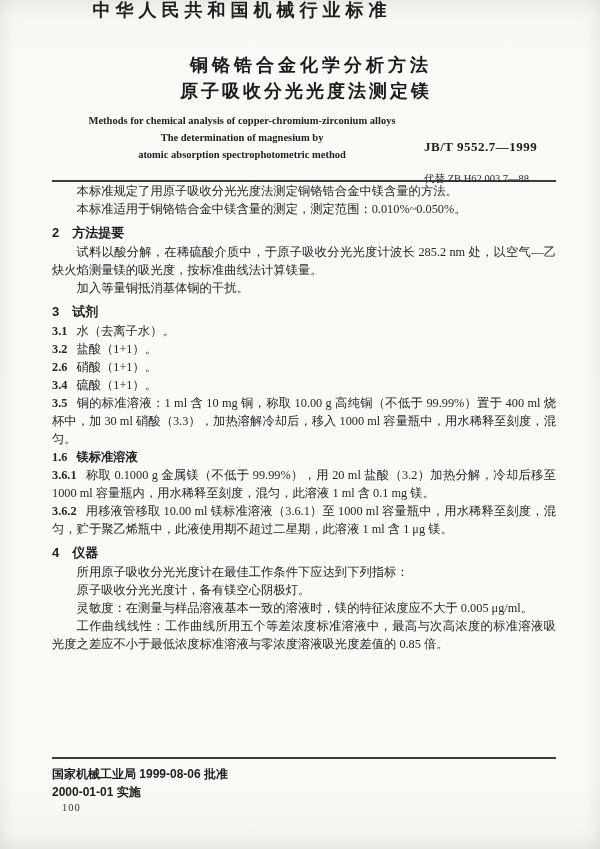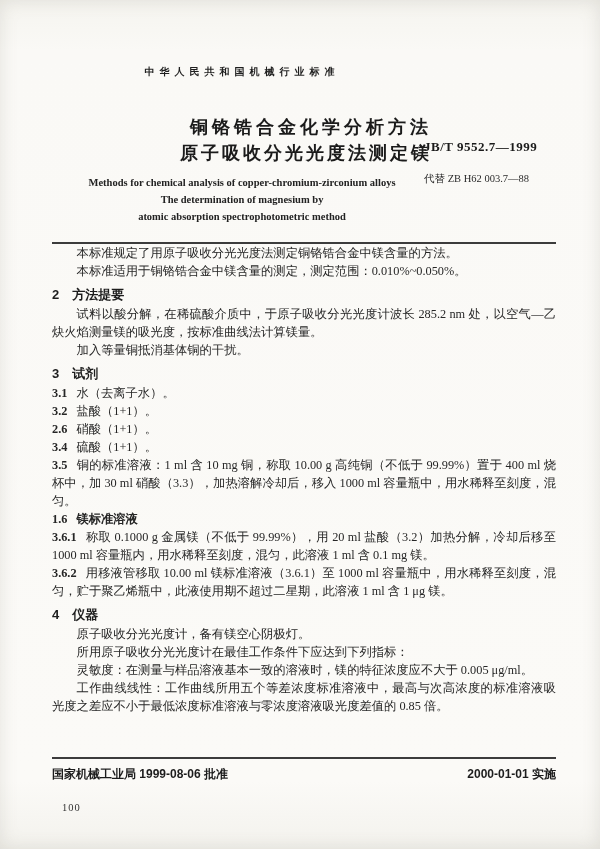--- a/index.html
+++ b/index.html
@@ -13,26 +13,25 @@
   }
   .page{
     position:absolute;inset:0;
     background:linear-gradient(180deg,#f5f4ef 0%,#faf9f6 6%,#fbfaf7 92%,#f3f2ed 100%);
     box-shadow:inset 0 0 18px rgba(120,118,108,0.18);
   }
   .content{position:absolute;left:52px;right:44px;top:0;}
 
   
   .std-type{
-    margin-top:62px;
     width:380px;
     text-align:center;
     font-family:"Liberation Sans","DejaVu Sans",sans-serif;
     font-weight:bold;
-    font-size:10px;line-height:20px;
+    font-size:18px;line-height:20px;
     letter-spacing:5px;
     color:#1e1e1e;
   }
   .title-cn{
     width:380px;text-align:right;
     font-family:"Liberation Sans","DejaVu Sans",sans-serif;
     font-weight:bold;color:#1b1b1b;
   }
   .title-line1{margin-top:32px;font-size:18px;line-height:26px;letter-spacing:4px;}
   .title-line2{font-size:18px;line-height:26px;letter-spacing:3px;}
@@ -64,23 +63,23 @@
     text-align:justify;color:#262626;
   }
   .para.indent{text-indent:2em;}
   .item .no{font-weight:bold;margin-right:9px;font-family:"Liberation Serif","DejaVu Serif",serif;}
   .item.sub .txt{font-family:"Liberation Sans","DejaVu Sans",sans-serif;font-weight:bold;}
 
   
   .bottom-rule{position:absolute;left:52px;width:504px;top:757px;}
   .footer-row{
     position:absolute;left:52px;right:44px;top:765px;
-    display:flex;justify-content:space-between;
+    display:flex;justify-content:center;
     font-family:"Liberation Sans","DejaVu Sans",sans-serif;
-    font-weight:bold;font-size:12px;line-height:18px;color:#1d1d1d;
+    font-weight:bold;font-size:12px;line-height:18px;color:#1d1d1d;flex-direction:column;
   }
   .page-num{
     position:absolute;left:62px;top:802px;
     font-size:10.5px;color:#333;letter-spacing:1px;
   }
 </style>
 </head>
 <body>
 
 <div class="page">
@@ -113,22 +112,22 @@
       <p class="item"><span class="no">3.1</span><span class="txt">水（去离子水）。</span></p>
       <p class="item"><span class="no">3.2</span><span class="txt">盐酸（1+1）。</span></p>
       <p class="item"><span class="no">2.6</span><span class="txt">硝酸（1+1）。</span></p>
       <p class="item"><span class="no">3.4</span><span class="txt">硫酸（1+1）。</span></p>
       <p class="item"><span class="no">3.5</span><span class="txt">铜的标准溶液：1 ml 含 10 mg 铜，称取 10.00 g 高纯铜（不低于 99.99%）置于 400 ml 烧杯中，加 30 ml 硝酸（3.3），加热溶解冷却后，移入 1000 ml 容量瓶中，用水稀释至刻度，混匀。</span></p>
       <p class="item sub"><span class="no">1.6</span><span class="txt">镁标准溶液</span></p>
       <p class="item"><span class="no">3.6.1</span><span class="txt">称取 0.1000 g 金属镁（不低于 99.99%），用 20 ml 盐酸（3.2）加热分解，冷却后移至 1000 ml 容量瓶内，用水稀释至刻度，混匀，此溶液 1 ml 含 0.1 mg 镁。</span></p>
       <p class="item"><span class="no">3.6.2</span><span class="txt">用移液管移取 10.00 ml 镁标准溶液（3.6.1）至 1000 ml 容量瓶中，用水稀释至刻度，混匀，贮于聚乙烯瓶中，此液使用期不超过二星期，此溶液 1 ml 含 1 μg 镁。</span></p>
 
       <h2 class="sec-heading"><span class="no">4</span><span>仪器</span></h2>
+      <p class="para indent">所用原子吸收分光光度计在最佳工作条件下应达到下列指标：</p>
       <p class="para indent">原子吸收分光光度计，备有镁空心阴极灯。</p>
-      <p class="para indent">所用原子吸收分光光度计在最佳工作条件下应达到下列指标：</p>
       <p class="para indent">灵敏度：在测量与样品溶液基本一致的溶液时，镁的特征浓度应不大于 0.005 μg/ml。</p>
       <p class="para indent">工作曲线线性：工作曲线所用五个等差浓度标准溶液中，最高与次高浓度的标准溶液吸光度之差应不小于最低浓度标准溶液与零浓度溶液吸光度差值的 0.85 倍。</p>
     </main>
   </div>
 
   <hr class="rule bottom-rule">
   <div class="footer-row">
     <span>国家机械工业局 1999-08-06 批准</span>
     <span>2000-01-01 实施</span>
   </div>

